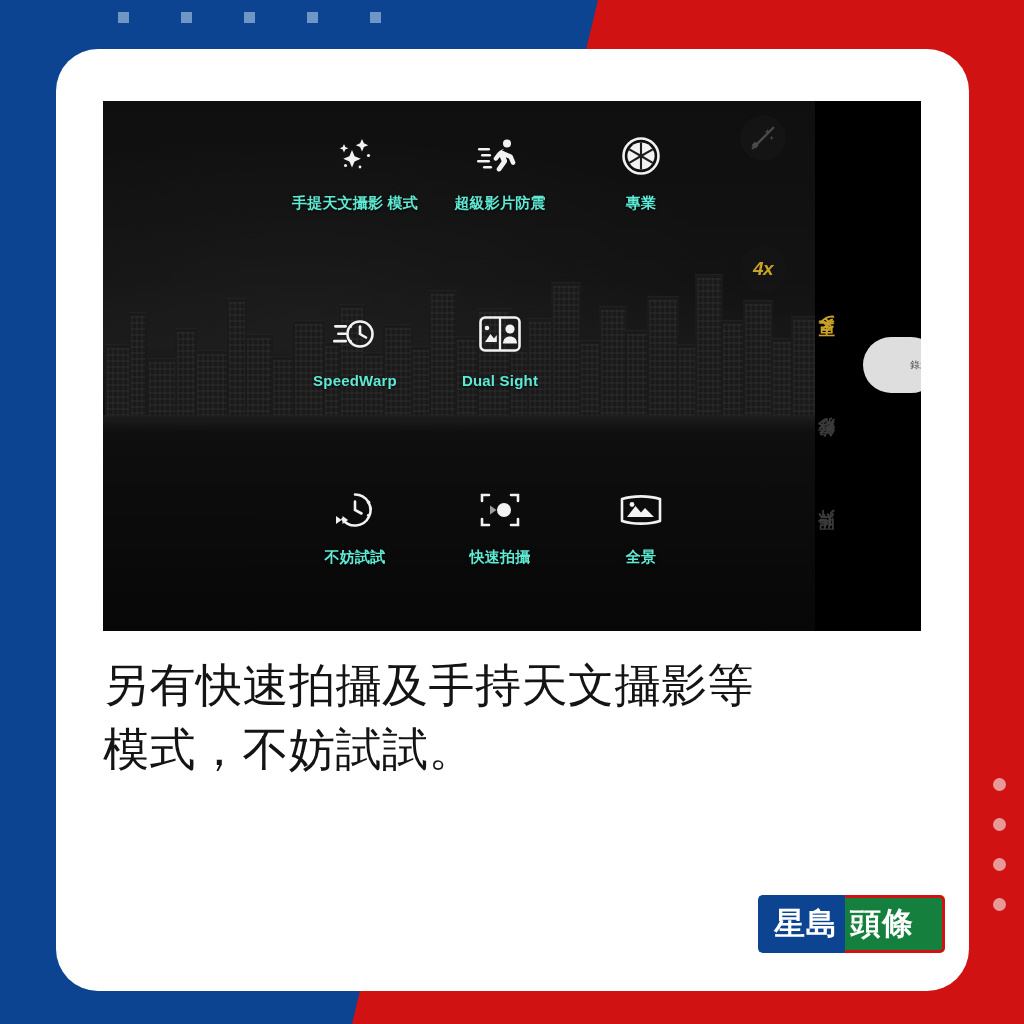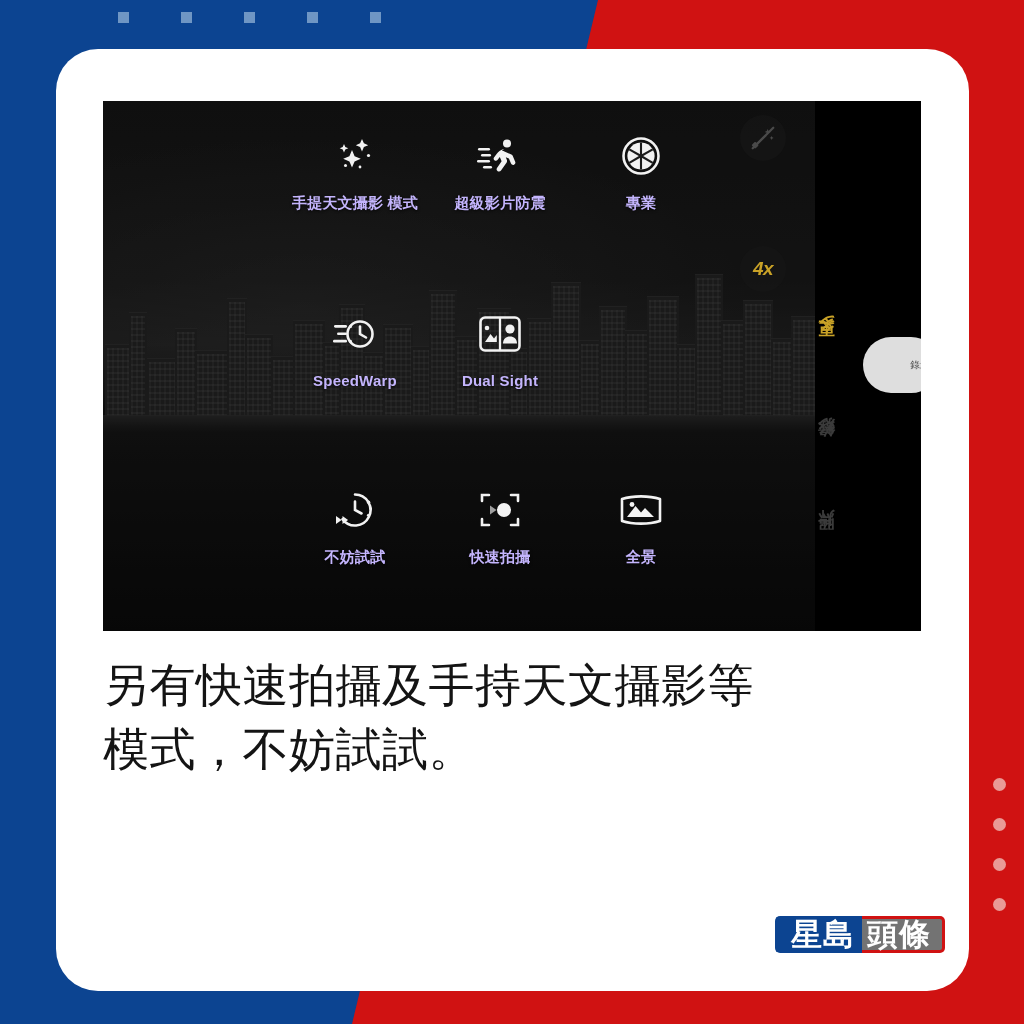--- a/index.html
+++ b/index.html
@@ -177,21 +177,21 @@
     display: flex;
     align-items: center;
     justify-content: center;
   }
   .mode .lb {
     margin-top: 10px;
     font-size: 15px;
     line-height: 20px;
     font-weight: 600;
     letter-spacing: .2px;
-    color: #c4b5fd;
+    color: #5eead4;
     text-shadow: 0 1px 3px rgba(0,0,0,.8);
   }
 
   
   .c1 { left: 177px; }
   .c2 { left: 322px; }
   .c3 { left: 463px; }
   .r1 { top: 28px; }
   .r2 { top: 206px; }
   .r3 { top: 382px; }
@@ -288,21 +288,21 @@
     color: #141414;
     letter-spacing: .5px;
     font-family: "DejaVu Sans", "Liberation Sans", sans-serif;
   }
 
   
   #logo {
     position: absolute;
     right: 24px;
     bottom: 38px;
-    height: 37px;
+    height: 58px;
     display: flex;
     align-items: stretch;
   }
   .logo-a, .logo-b {
     display: flex;
     align-items: center;
     justify-content: center;
     color: #fff;
     font-weight: 700;
     font-size: 31px;
@@ -310,22 +310,22 @@
     font-family: "DejaVu Sans", "Liberation Sans", sans-serif;
   }
   .logo-a {
     background: #0c4491;
     padding: 2px 9px 2px 13px;
     border-radius: 5px 0 0 5px;
     border: 3px solid #0c4491;
     border-right: none;
   }
   .logo-b {
-    background: #737373;
-    padding: 2px 11px 2px 5px;
+    background: #15803d;
+    padding: 2px 28px 2px 5px;
     border-radius: 0 5px 5px 0;
     border: 3px solid #d01212;
     border-left: none;
     margin-left: -2px;
   }
 
   svg { display: block; }
 </style>
 </head>
 <body>

